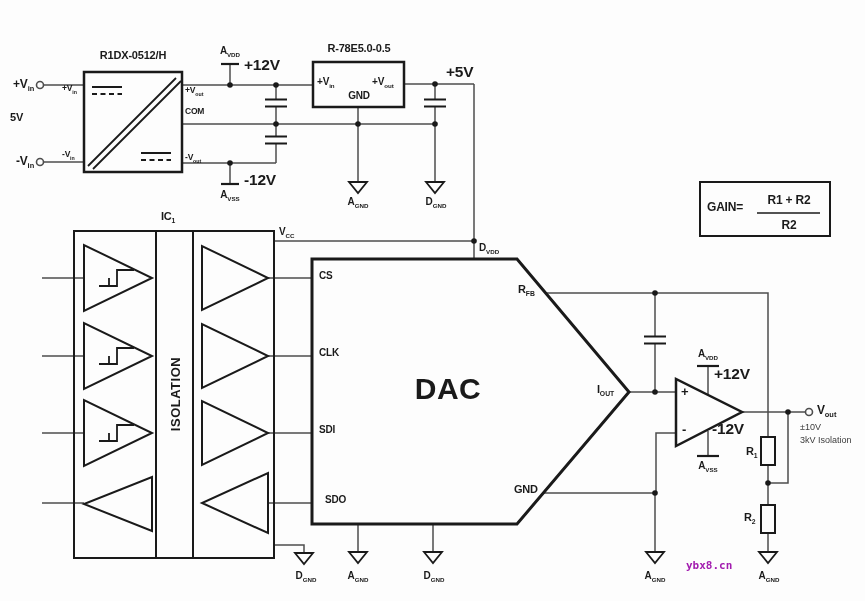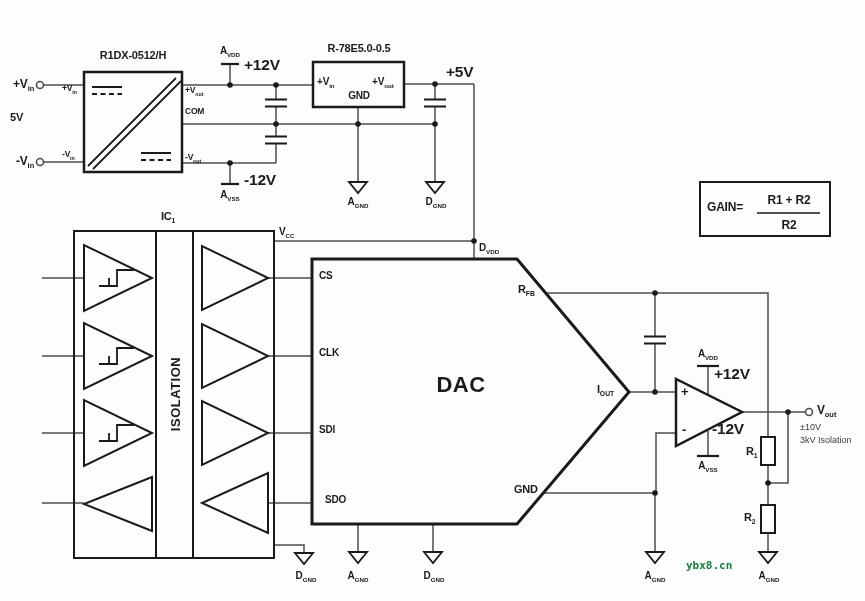--- a/index.html
+++ b/index.html
@@ -15,25 +15,25 @@
   }
   .lbl sub { font-size:62%; line-height:1; letter-spacing:0; }
   .s8  { font-size:8.5px; }
   .s9  { font-size:9px; }
   .s10 { font-size:10px; }
   .s11 { font-size:11px; }
   .s12 { font-size:12px; }
   .s13 { font-size:13px; }
   .s14 { font-size:11px; }
   .s15 { font-size:15.5px; }
-  .s30 { font-size:22px; letter-spacing:0.5px;margin-left:13px; }
+  .s30 { font-size:30px; letter-spacing:0.5px; }
   .ctr { transform:translateX(-50%); }
   .rot { transform:translate(-50%,-50%) rotate(-90deg); letter-spacing:0.5px; }
   .light { font-weight:normal; color:#3c3c3c; letter-spacing:0; }
-  .mono { font-family:"DejaVu Sans Mono", monospace; color:#15803d; letter-spacing:0; }
+  .mono { font-family:"DejaVu Sans Mono", monospace; color:#a21caf; letter-spacing:0; }
 </style>
 </head>
 <body>
 
 <div id="stage">
 
   <svg width="865" height="601" viewBox="0 0 865 601">
 
     <g stroke="#4d4d4d" stroke-width="1.5" fill="none">
       <path d="M42,85 H84 M42,162 H84"></path>

